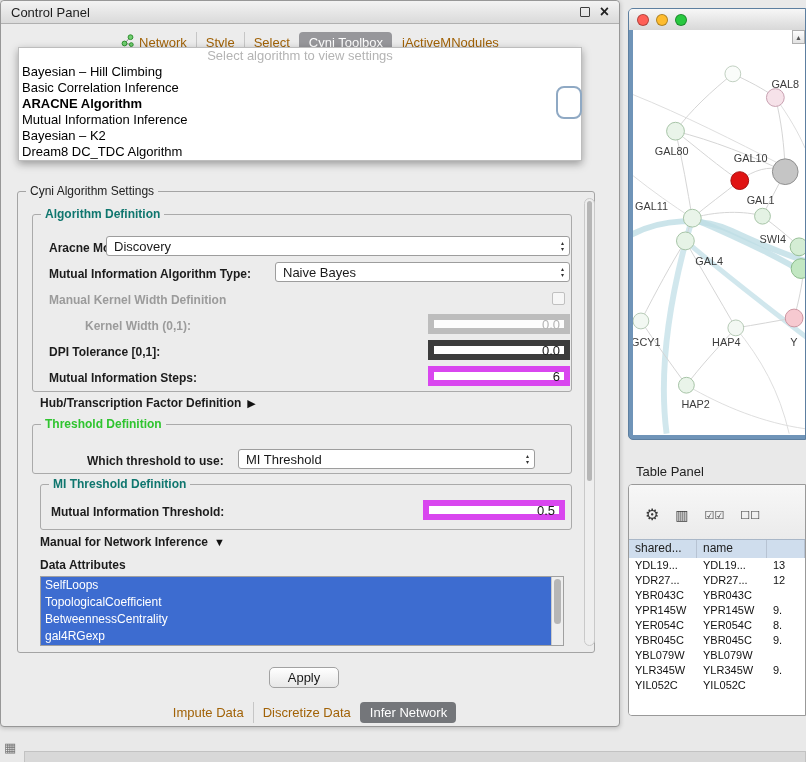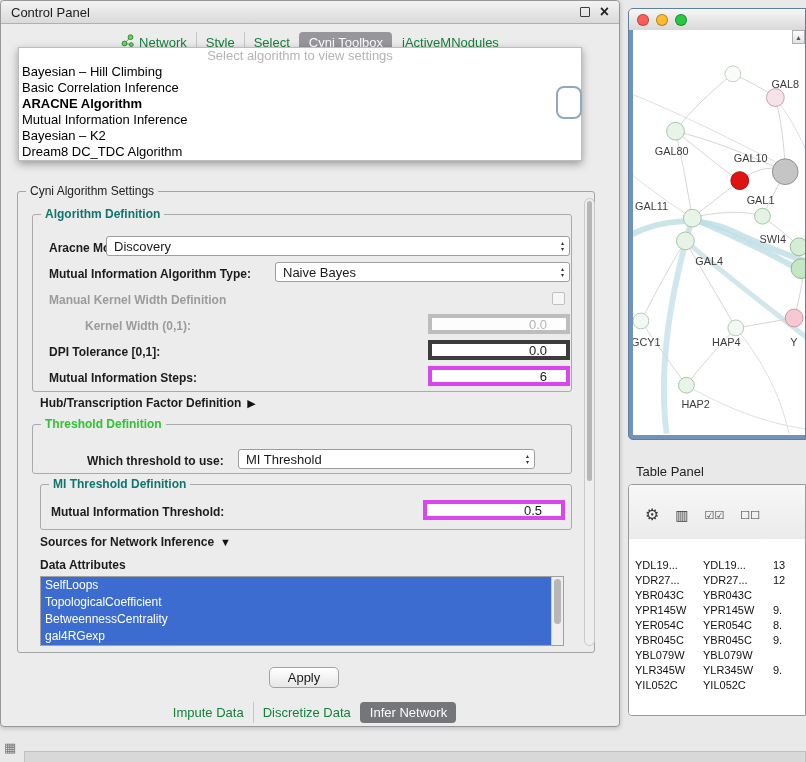--- a/index.html
+++ b/index.html
@@ -8,21 +8,21 @@
 
   
   #control-panel{left:0;top:8;width:620px;height:727px;background:#ececec;border:1px solid #979797;border-radius:4px;box-sizing:border-box;box-shadow:0 1px 5px rgba(0,0,0,.22);}
   #cp-titlebar{position:absolute;left:0;top:0;right:0;height:23px;background:linear-gradient(#f3f3f3,#dadada);border-bottom:1px solid #b0b0b0;border-radius:4px 4px 0 0;display:flex;align-items:center;padding:0 10px;box-sizing:border-box;gap:47px;}
   #cp-title{font-size:13px;color:#1c1c1c;}
   .win-btns{margin-left:auto;display:flex;align-items:center;gap:10px;}
   .float-box{width:8px;height:8px;border:1px solid #3c3c3c;border-radius:1px;display:inline-block;}
   .close-x{font-size:16px;font-weight:bold;color:#222;line-height:12px;}
 
   .tabbar{position:absolute;left:0;right:0;display:flex;justify-content:center;align-items:center;font-size:13px;height:22px;}
-  .tab{padding:3px 9px;display:flex;align-items:center;gap:5px;color:#15803d;cursor:default;white-space:nowrap;}
+  .tab{padding:3px 9px;display:flex;align-items:center;gap:5px;color:#a16207;cursor:default;white-space:nowrap;}
   .tab + .tab{border-left:1px solid #c6c6c6;}
   .tab.sel{border-left-color:transparent;border-radius:4px;color:#fff;}
   .tab.sel + .tab{border-left-color:transparent;}
   #top-tabs .tab.sel{background:#97979b;}
   #bottom-tabs .tab.sel{background:#74767a;}
 
   
   #algo-popup{left:18px;top:47px;width:562px;height:112px;background:#fff;border:1px solid #bdbdbd;box-shadow:0 3px 8px rgba(0,0,0,.35);z-index:30;}
   #popup-prompt{text-align:center;color:#b4b4b4;font-size:13px;line-height:16px;}
   .popup-item{font-size:13px;line-height:16px;padding-left:3px;color:#000;}
@@ -33,21 +33,21 @@
   #settings-group{left:16px;top:190px;width:578px;height:462px;border:1px solid #a4a4a4;border-radius:3px;box-sizing:border-box;}
   .fieldset{position:absolute;border:1px solid #aaaaaa;border-radius:3px;box-sizing:border-box;}
   .legend{position:absolute;top:-8px;left:8px;background:#ececec;padding:0 4px;font-size:12px;white-space:nowrap;}
   .legend.outer{color:#222;}
   .legend.blue{color:#0f766e;font-weight:bold;}
   .legend.green{color:#2fc42f;font-weight:bold;}
   .lbl{position:absolute;font-size:12px;font-weight:bold;color:#1c1c1c;white-space:nowrap;}
   .lbl.disabled{color:#9b9b9b;}
   .combo{position:absolute;background:#fff;border:1px solid #9d9d9d;border-radius:3px;height:20px;display:flex;align-items:center;font-size:13px;padding-left:7px;box-sizing:border-box;}
   .combo .arrows{position:absolute;right:5px;top:3px;display:flex;flex-direction:column;font-size:6px;line-height:6px;color:#333;}
-  .tfield{position:absolute;background:#fff;border:4px solid #d946ef;height:20px;box-sizing:border-box;font-size:13px;display:flex;align-items:center;justify-content:flex-end;padding-right:19px;}
+  .tfield{position:absolute;background:#fff;border:6px solid #d946ef;height:20px;box-sizing:border-box;font-size:13px;display:flex;align-items:center;justify-content:flex-end;padding-right:4px;}
   .tfield.focus{border-color:#3c3c3c;}
   .tfield.disabled{color:#b4b4b4;border-color:#bdbdbd;background:#fdfdfd;}
   .checkbox{position:absolute;width:13px;height:13px;background:#f6f6f6;border:1px solid #c0c0c0;border-radius:2px;box-sizing:border-box;}
   .disclose-row{position:absolute;display:flex;align-items:center;gap:6px;}
   .disclose-row .arrow{font-size:11px;color:#111;}
 
   #attr-list{position:absolute;left:22px;top:384px;width:524px;height:70px;background:#737373;border:1px solid #a0a0a0;box-sizing:border-box;overflow:hidden;}
   .attr-row{height:17px;line-height:17px;font-size:12px;color:#fff;padding-left:4px;width:calc(100% - 12px);box-sizing:border-box;}
   .sb-track{position:absolute;background:#eeeeee;border:1px solid #c9c9c9;border-radius:6px;box-sizing:border-box;}
   .sb-thumb{position:absolute;background:#b6b6b6;border-radius:5px;}
@@ -180,21 +180,21 @@
 
     <div class="fieldset" id="fs-mithresh" style="left:22px;top:292px;width:532px;height:46px;">
       <span class="legend blue">MI Threshold Definition</span>
       <span class="lbl" style="left:10px;top:20px;">Mutual Information Threshold:</span>
       <div class="tfield" style="left:382px;top:15px;width:142px;">
         <span>0.5</span>
       </div>
     </div>
 
     <div class="disclose-row" style="left:22px;top:343px;">
-      <span class="lbl" style="position:static;">Sources for Network Inference</span>
+      <span class="lbl" style="position:static;">Manual for Network Inference</span>
       <span class="arrow">▼</span>
     </div>
 
     <span class="lbl" style="left:22px;top:366px;">Data Attributes</span>
 
     <div id="attr-list">
       <div id="attr-items">
           <div class="attr-row" style="background: rgb(61, 108, 208);">SelfLoops</div>
           <div class="attr-row" style="background: rgb(61, 108, 208);">TopologicalCoefficient</div>
           <div class="attr-row" style="background: rgb(61, 108, 208);">BetweennessCentrality</div>
@@ -311,20 +311,25 @@
 
 <div class="abs" id="table-win">
   <div id="table-toolbar">
     <div id="toolbar-icons">
       <span class="tb-icon gear">⚙</span>
       <span class="tb-icon">▥</span>
       <span class="tb-icon pair">☑☑</span>
       <span class="tb-icon pair">☐☐</span>
     </div>
   </div>
+  <div id="table-header">
+      <div class="th">shared...</div>
+      <div class="th">name</div>
+      <div class="th"></div>
+    </div>
   <div id="table-body">
       <div class="trow">
         <div class="td">YDL19...</div>
         <div class="td">YDL19...</div>
         <div class="td">13</div>
       </div>
       <div class="trow">
         <div class="td">YDR27...</div>
         <div class="td">YDR27...</div>
         <div class="td">12</div>

